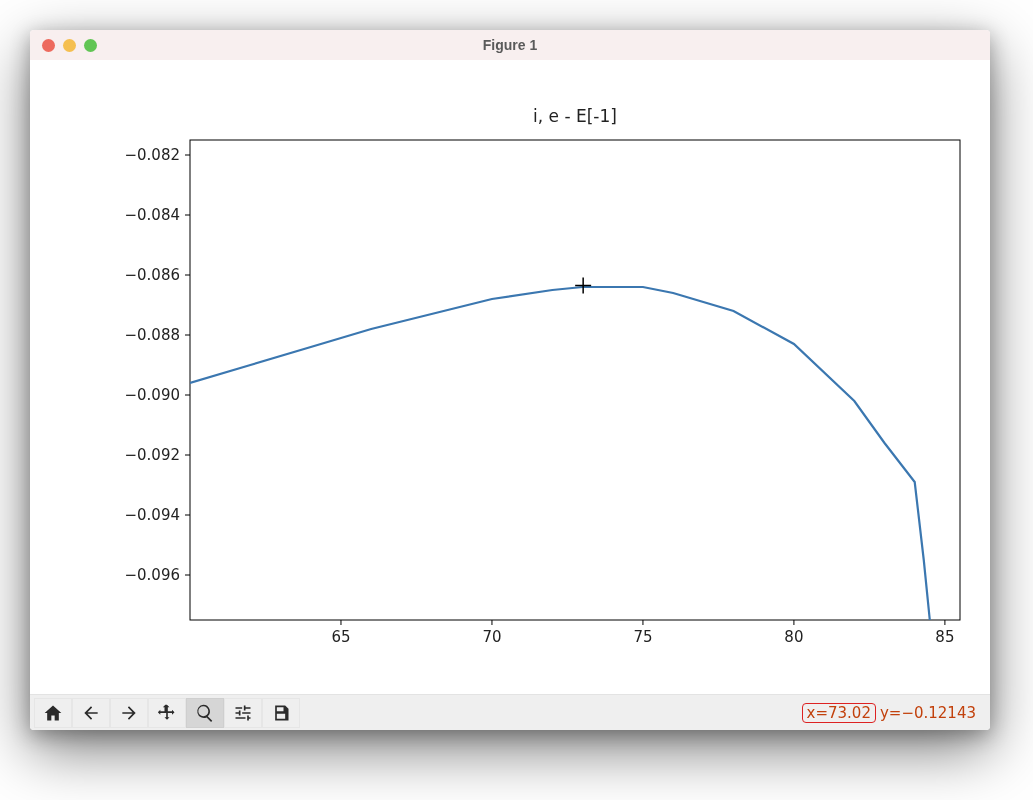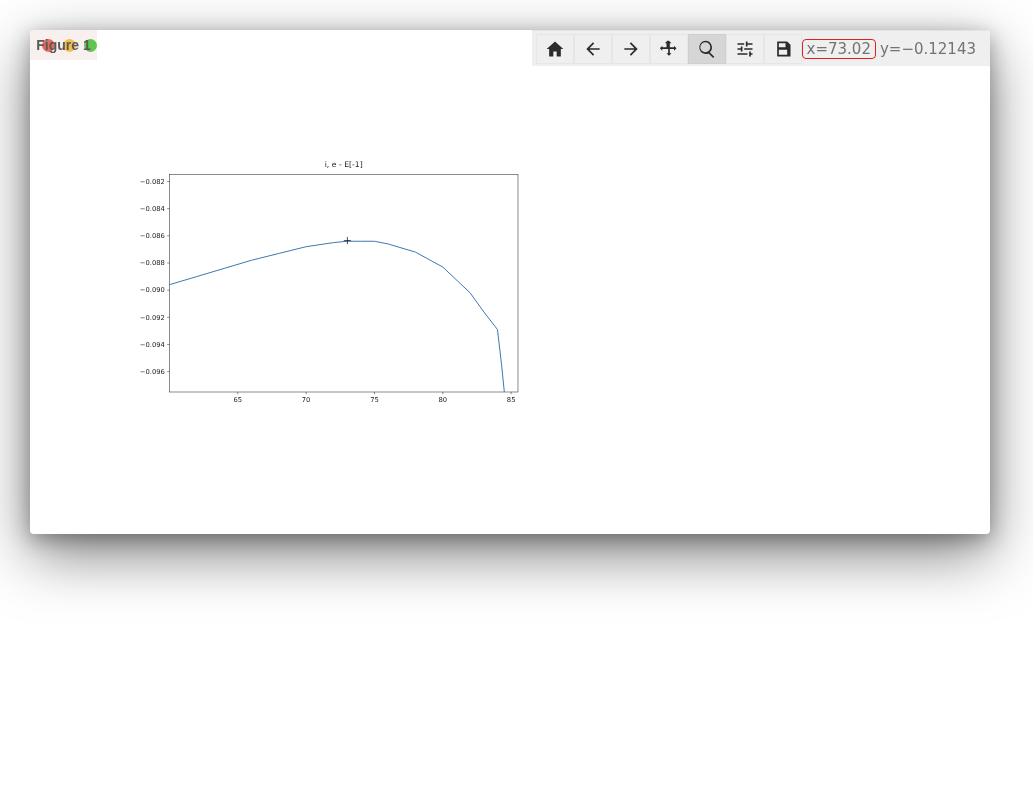--- a/index.html
+++ b/index.html
@@ -8,26 +8,27 @@
     background: #ffffff;
     width: 1033px;
     height: 800px;
     position: relative;
   }
   .window {
     position: absolute;
     left: 30px;
     top: 30px;
     width: 960px;
-    height: 504px;
+    height: 700px;
     background: #ffffff;
     border-radius: 4px;
     box-shadow: 0 20px 60px rgba(0,0,0,0.5), 0 5px 20px rgba(0,0,0,0.3);
     overflow: hidden;
     display: flex;
+    flex-direction: column;
   }
   .titlebar {
     height: 30px;
     background: #f8efef;
     display: flex;
     align-items: center;
     position: relative;
     flex: 0 0 auto;
   }
   .traffic-lights {
@@ -84,21 +85,21 @@
   }
   .tool-btn.active {
     background: #d6d6d6;
     border-color: #cfcfcf;
   }
   .tool-btn svg { width: 20px; height: 20px; }
   .toolbar .spacer { flex: 1; }
   .coord-readout {
     font-family: "DejaVu Sans", Helvetica, Arial, sans-serif;
     font-size: 15px;
-    color: #737373;
+    color: #c2410c;
     padding-right: 10px;
     display: flex;
     align-items: center;
     gap: 4px;
   }
   .x-box {
     border: 1px solid #d22;
     border-radius: 4px;
     padding: 0 4px;
   }

